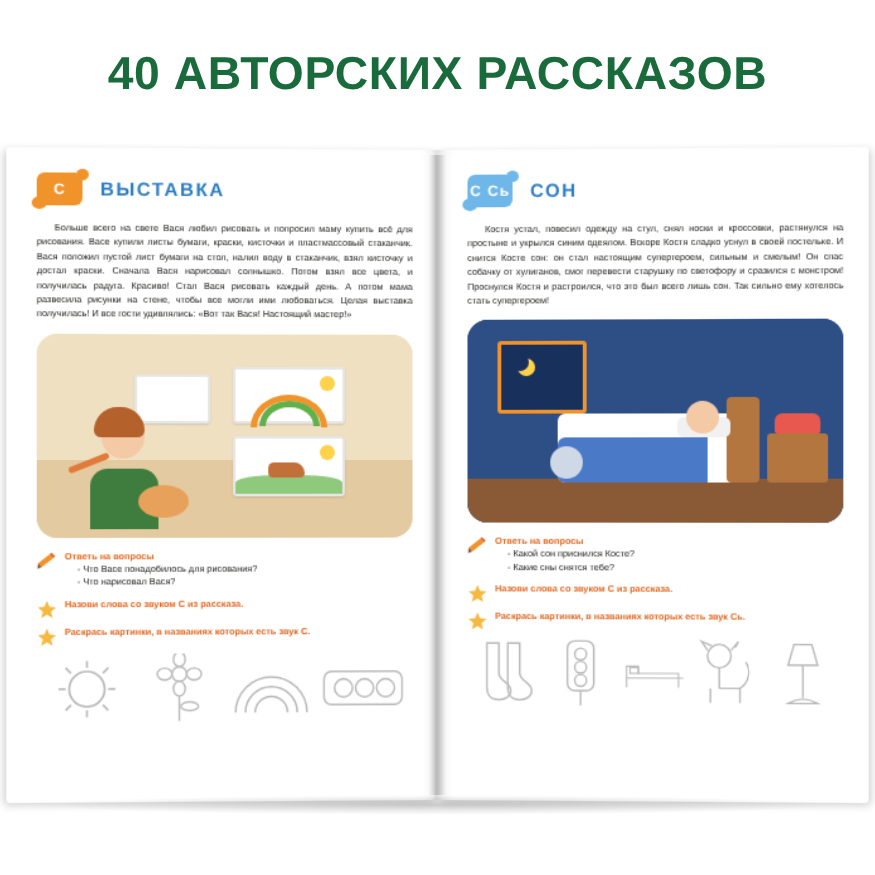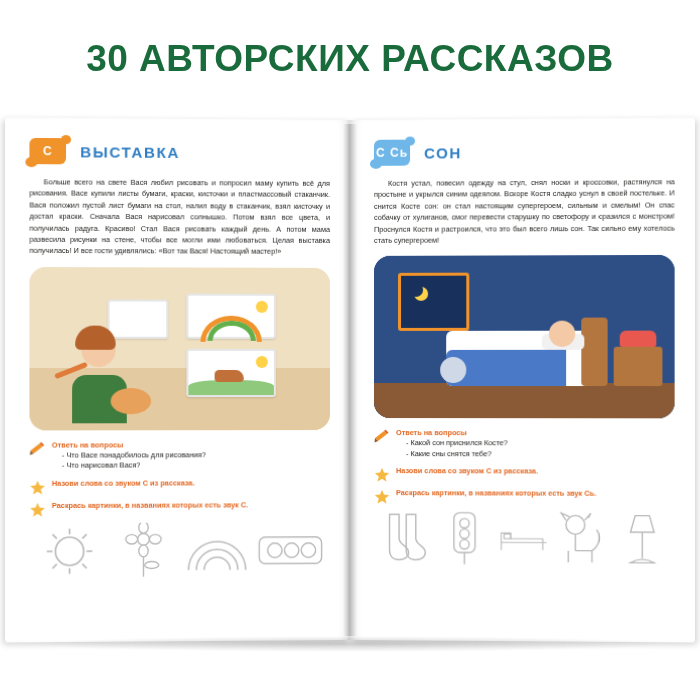--- a/index.html
+++ b/index.html
@@ -217,21 +217,21 @@
     left: 30px; right: 30px;
     top: 636px; height: 16px;
     background: radial-gradient(ellipse at center, rgba(0,0,0,0.18), rgba(0,0,0,0) 70%);
   }
 </style>
 </head>
 <body>
 
 <div class="page">
 
-  <div class="headline">30 АВТОРСКИХ РАССКАЗОВ</div>
+  <div class="headline">40 АВТОРСКИХ РАССКАЗОВ</div>
 
   <div class="book">
     <div class="spread">
 
       <div class="leaf left">
 
         <div class="chap-head">
           <div class="badge orange">С</div>
           <div class="chap-title">ВЫСТАВКА</div>
         </div>

